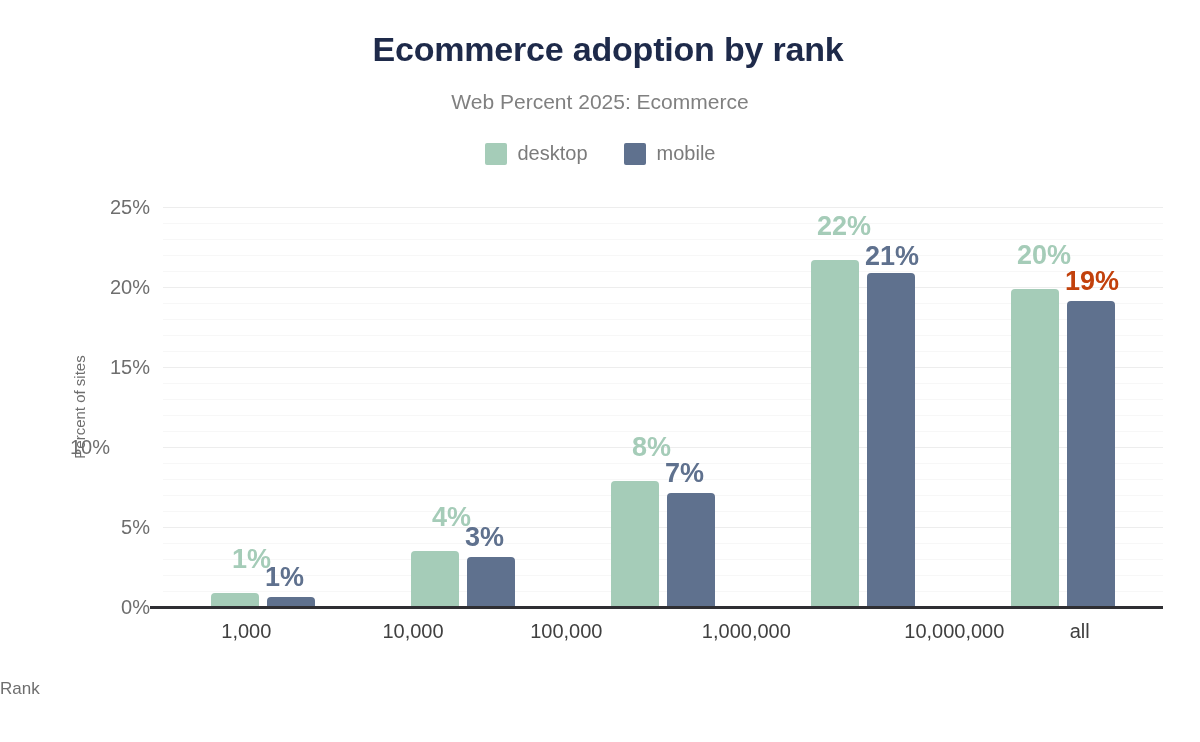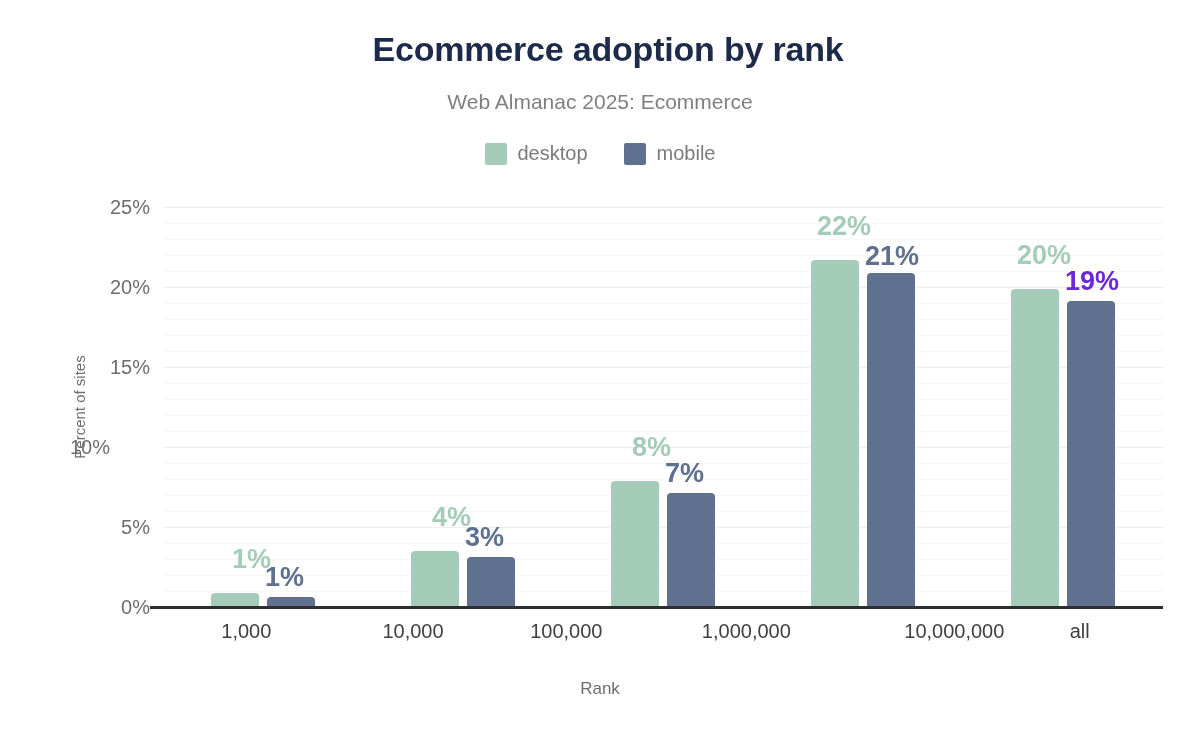--- a/index.html
+++ b/index.html
@@ -172,33 +172,32 @@
     text-align: center;
     font-size: 20px;
     color: #404040;
     white-space: nowrap;
   }
   .x-axis-title {
     position: absolute;
     top: 679px;
     left: 0;
     width: 1200px;
-    text-align: center;
     font-size: 17px;
     color: #6e6e6e;
   }
 </style>
 </head>
 <body>
 
 <div id="chart-root">
 
   <div class="chart-title">Ecommerce adoption by rank</div>
 
-  <div class="chart-subtitle">Web Almanac 2025: Ecommerce</div>
+  <div class="chart-subtitle">Web Percent 2025: Ecommerce</div>
 
   <div class="legend" id="legend">
       <div class="legend-item">
         <span class="legend-swatch" style="background: rgb(165, 204, 184);"></span>
         <span class="legend-label">desktop</span>
       </div>
       <div class="legend-item">
         <span class="legend-swatch" style="background: rgb(95, 113, 142);"></span>
         <span class="legend-label">mobile</span>
       </div>
@@ -257,21 +256,21 @@
         <div class="bar-group">
           <div class="bar desktop" style="height: 347.2px; background: rgb(165, 204, 184);"></div>
           <div class="bar-value desktop" style="color: rgb(165, 204, 184); bottom: 365.2px;">22%</div>
           <div class="bar mobile" style="height: 334.4px; background: rgb(95, 113, 142);"></div>
           <div class="bar-value mobile" style="color: rgb(95, 113, 142); bottom: 335px;">21%</div>
         </div>
         <div class="bar-group">
           <div class="bar desktop" style="height: 318.4px; background: rgb(165, 204, 184);"></div>
           <div class="bar-value desktop" style="color: rgb(165, 204, 184); bottom: 336.4px;">20%</div>
           <div class="bar mobile" style="height: 305.6px; background: rgb(95, 113, 142);"></div>
-          <div class="bar-value mobile" style="color: #6d28d9; bottom: 309.6px;">19%</div>
+          <div class="bar-value mobile" style="color: #c2410c; bottom: 309.6px;">19%</div>
         </div>
       </div>
     <div class="axis-baseline"></div>
   </div>
 
   <div id="y-tick-labels">
       <div class="y-tick-label" style="top: 607px;">0%</div>
       <div class="y-tick-label" style="top: 527px;">5%</div>
       <div class="y-tick-label" style="top: 447px; text-align: center;">10%</div>
       <div class="y-tick-label" style="top: 367px;">15%</div>

